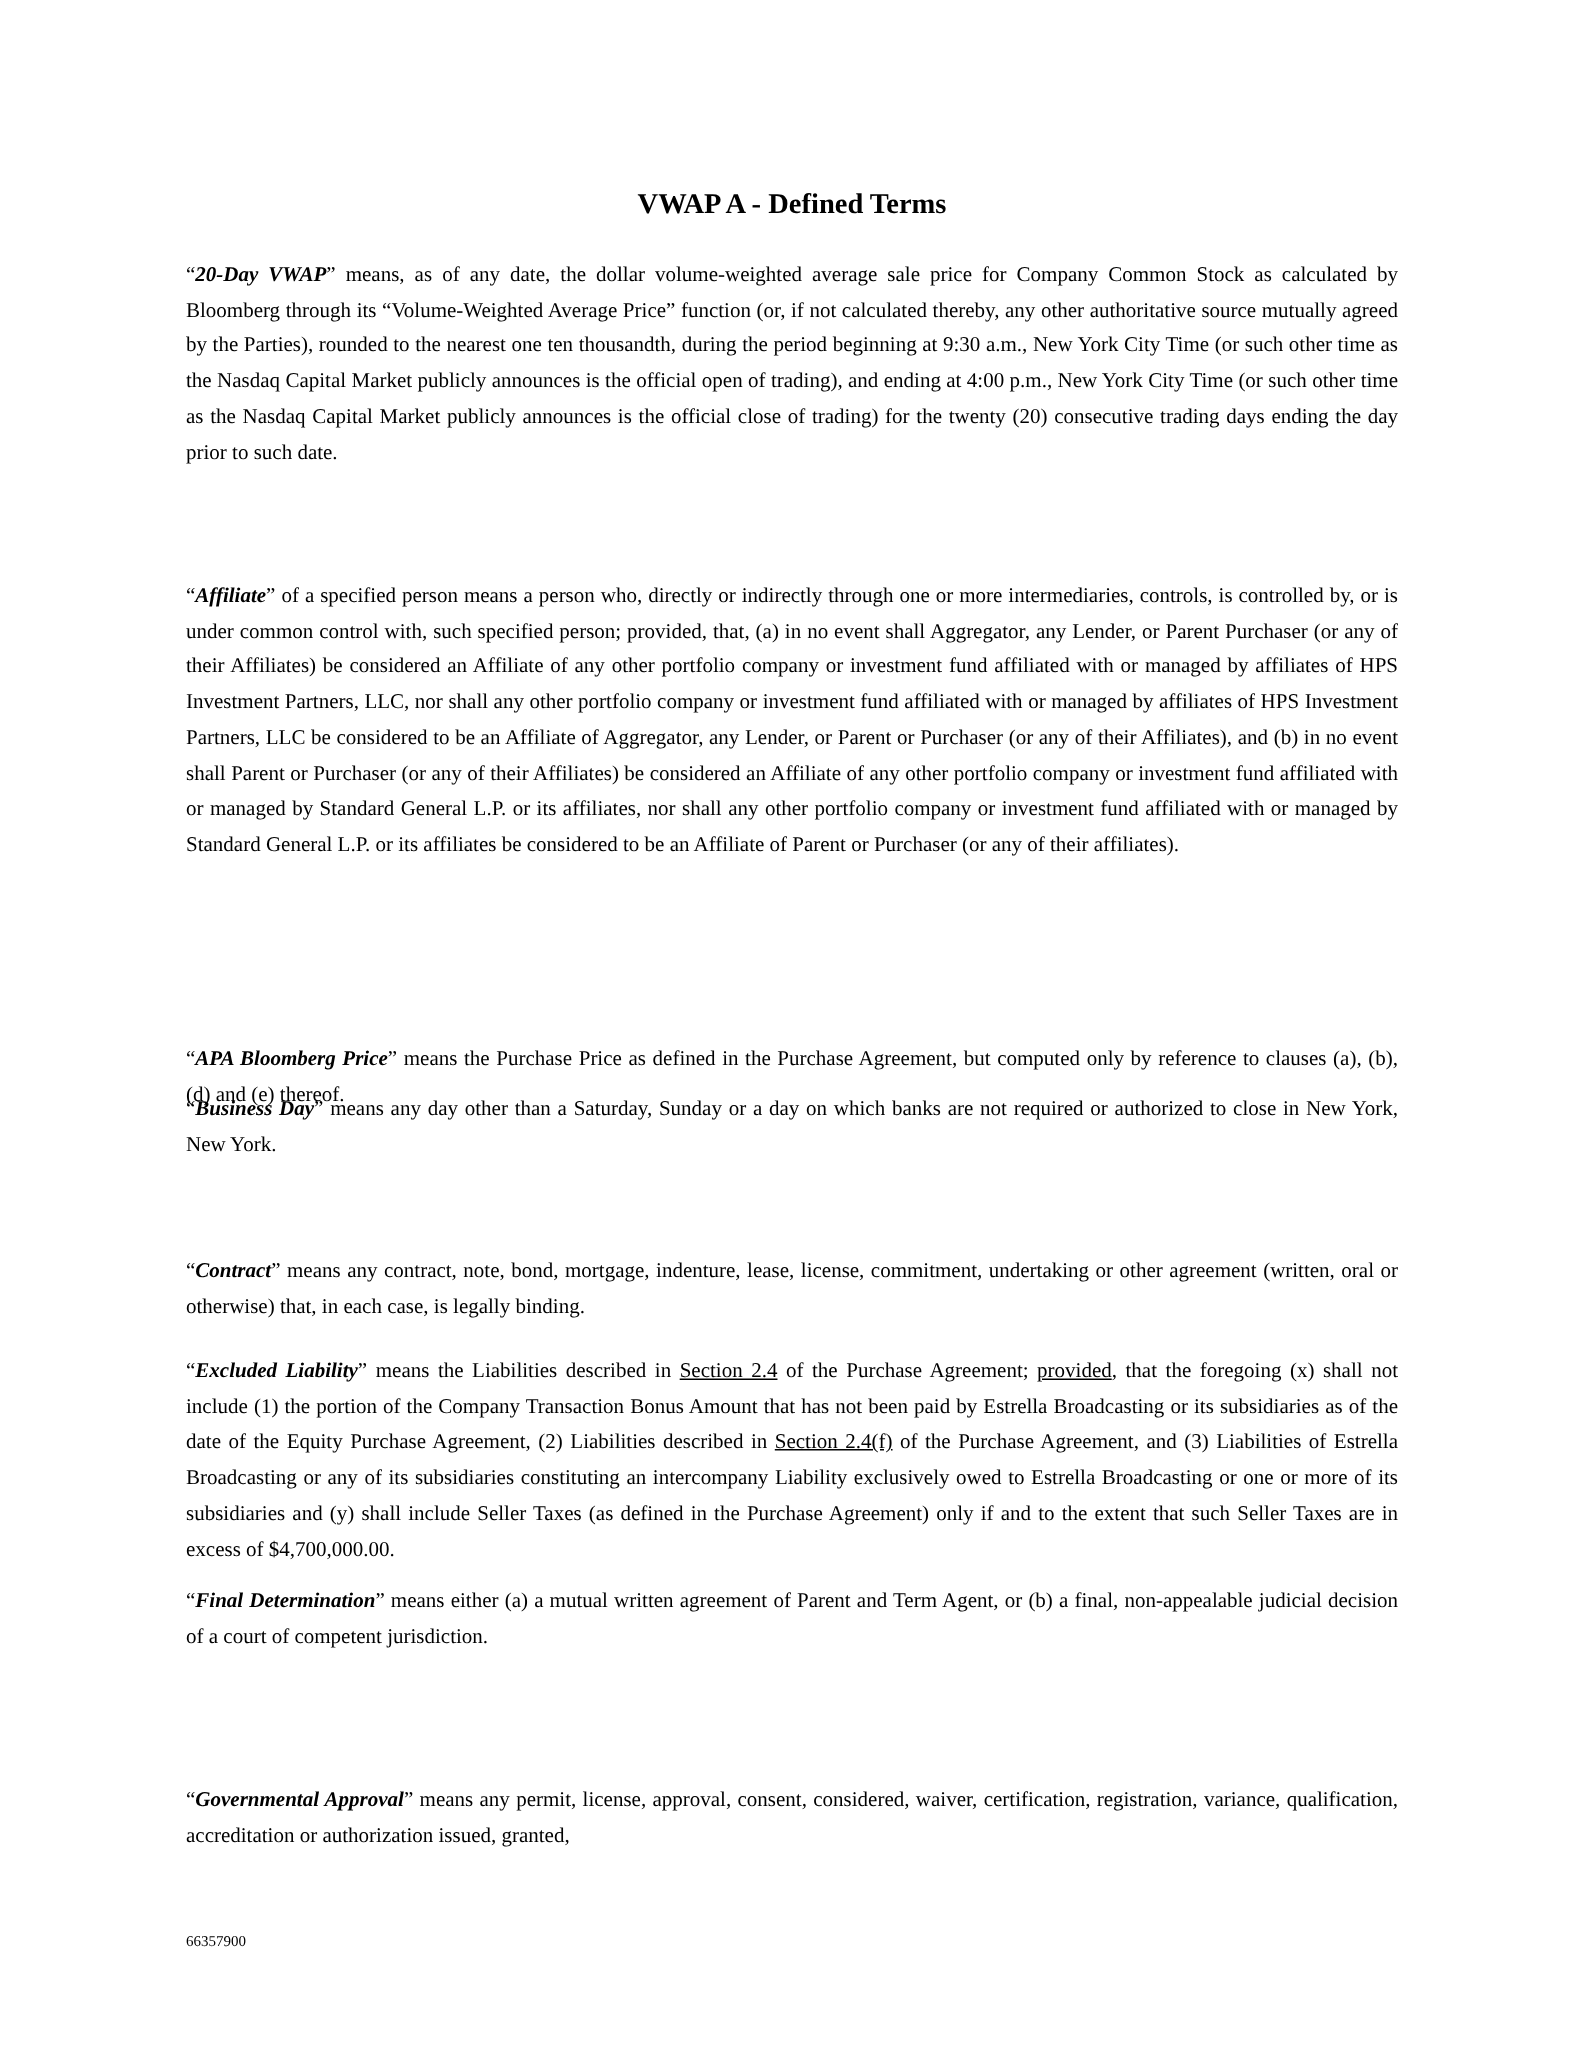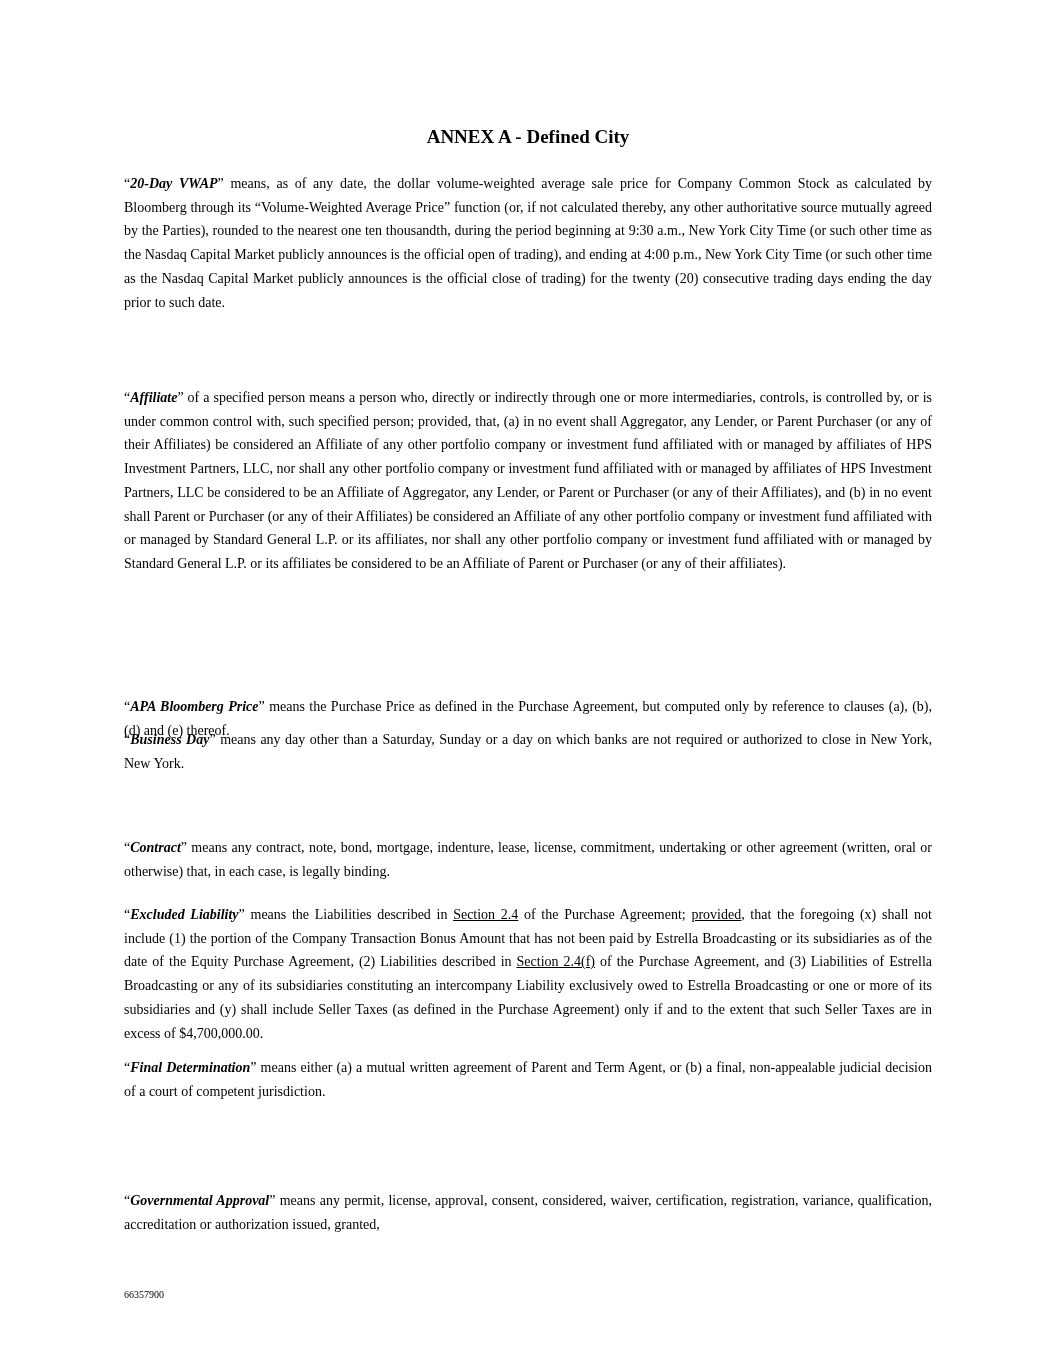--- a/index.html
+++ b/index.html
@@ -53,21 +53,21 @@
       top: 1287px;
       font-size: 10px;
       line-height: 16px;
     }
   </style>
 </head>
 <body>
 
 <div class="page">
 
-  <div class="title">ANNEX A - Defined City</div>
+  <div class="title">VWAP A - Defined Terms</div>
 
   <p class="para" style="top:172px;"><span>“</span><span class="term">20-Day VWAP</span><span>”</span><span> means, as of any date, the dollar volume-weighted average sale price for Company Common Stock as calculated by Bloomberg through its “Volume-Weighted Average Price” function (or, if not calculated thereby, any other authoritative source mutually agreed by the Parties), rounded to the nearest one ten thousandth, during the period beginning at 9:30 a.m., New York City Time (or such other time as the Nasdaq Capital Market publicly announces is the official open of trading), and ending at 4:00 p.m., New York City Time (or such other time as the Nasdaq Capital Market publicly announces is the official close of trading) for the twenty (20) consecutive trading days ending the day prior to such date.</span></p>
 
   <p class="para" style="top:386px;"><span>“</span><span class="term">Affiliate</span><span>”</span><span> of a specified person means a person who, directly or indirectly through one or more intermediaries, controls, is controlled by, or is under common control with, such specified person; provided, that, (a) in no event shall Aggregator, any Lender, or Parent Purchaser (or any of their Affiliates) be considered an Affiliate of any other portfolio company or investment fund affiliated with or managed by affiliates of HPS Investment Partners, LLC, nor shall any other portfolio company or investment fund affiliated with or managed by affiliates of HPS Investment Partners, LLC be considered to be an Affiliate of Aggregator, any Lender, or Parent or Purchaser (or any of their Affiliates), and (b) in no event shall Parent or Purchaser (or any of their Affiliates) be considered an Affiliate of any other portfolio company or investment fund affiliated with or managed by Standard General L.P. or its affiliates, nor shall any other portfolio company or investment fund affiliated with or managed by Standard General L.P. or its affiliates be considered to be an Affiliate of Parent or Purchaser (or any of their affiliates).</span></p>
 
   <p class="para" style="top:695px;"><span>“</span><span class="term">APA Bloomberg Price</span><span>”</span><span> means the Purchase Price as defined in the Purchase Agreement, but computed only by reference to clauses (a), (b), (d) and (e) thereof.</span></p>
 
   <p class="para" style="top:728px;"><span>“</span><span class="term">Business Day</span><span>”</span><span> means any day other than a Saturday, Sunday or a day on which banks are not required or authorized to close in New York, New York.</span></p>
 
   <p class="para" style="top:836px;"><span>“</span><span class="term">Contract</span><span>”</span><span> means any contract, note, bond, mortgage, indenture, lease, license, commitment, undertaking or other agreement (written, oral or otherwise) that, in each case, is legally binding.</span></p>

